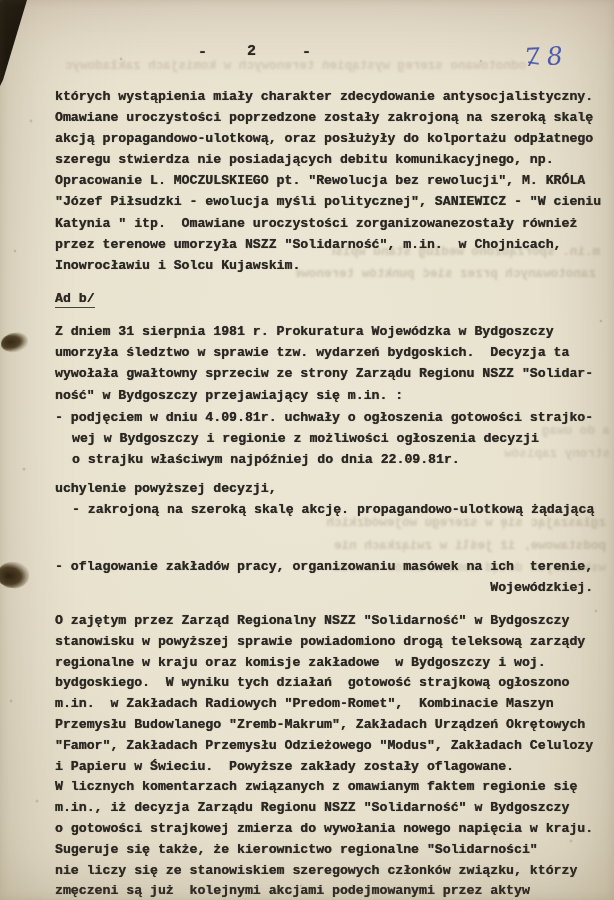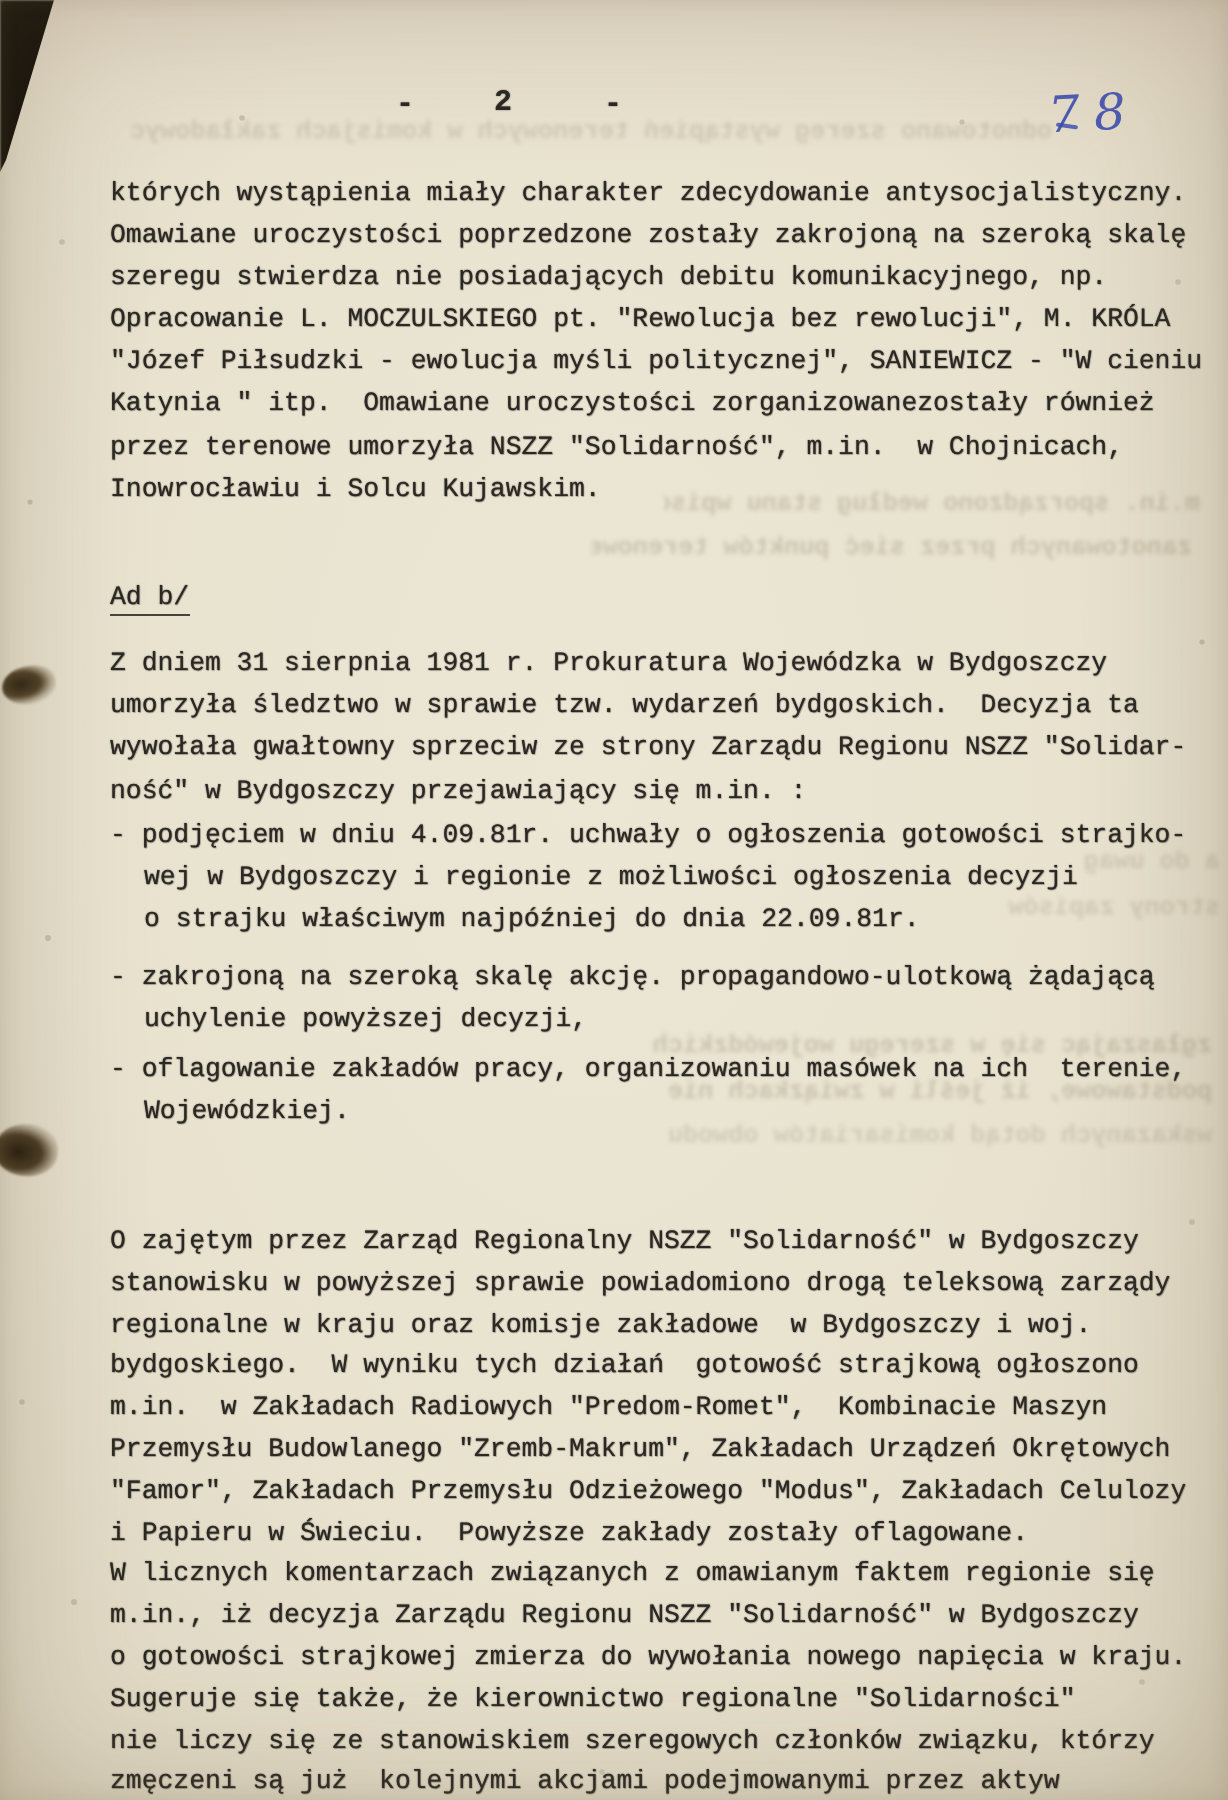--- a/index.html
+++ b/index.html
@@ -13,21 +13,21 @@
     background:
       linear-gradient(180deg, rgba(222,198,186,0.18) 0%, rgba(222,198,186,0) 10%),
       radial-gradient(ellipse at 48% 42%, #ece6d5 0%, #e8e2cf 55%, #ded6c1 88%, #d6cdb6 100%);
   }
   .page::after{
     content:"";position:absolute;inset:0;pointer-events:none;
     box-shadow: inset 0 0 70px rgba(110,95,65,0.28), inset 0 0 10px rgba(110,95,65,0.15);
   }
   .typed{
     position:absolute;left:55px;
-    font-weight:400;font-size:13.2px;color:#2b2823;
+    font-weight:700;font-size:13.2px;color:#2b2823;
     text-shadow:0 0 0.7px rgba(43,40,35,0.85), 0.4px 0.4px 0 rgba(43,40,35,0.22);
   }
   .line{white-space:pre;}
   .bullet .line:not(:first-child){padding-left:17px;}
   .heading .underlined{
     display:inline-block;border-bottom:1.6px solid rgba(43,40,35,0.85);
     padding-bottom:1px;
   }
   .pagenum{position:absolute;font-weight:700;color:#2b2823;
     text-shadow:0 0 0.7px rgba(43,40,35,0.85);}
@@ -107,20 +107,21 @@
   <span class="pagenum" style="left:198px;top:44px;font-size:15px;">-</span>
   <span class="pagenum" style="left:247px;top:43px;font-size:15px;">2</span>
   <span class="pagenum" style="left:302px;top:44px;font-size:15px;">-</span>
 
   <span class="handwritten">78</span>
   <span class="seven-bar"></span>
 
   <div class="typed" style="top:86px;line-height:21.1px;">
     <div class="line">których wystąpienia miały charakter zdecydowanie antysocjalistyczny.</div>
     <div class="line">Omawiane uroczystości poprzedzone zostały zakrojoną na szeroką skalę</div>
+    <div class="line">akcją propagandowo-ulotkową, oraz posłużyły do kolportażu odpłatnego</div>
     <div class="line">szeregu stwierdza nie posiadających debitu komunikacyjnego, np.</div>
     <div class="line">Opracowanie L. MOCZULSKIEGO pt. "Rewolucja bez rewolucji", M. KRÓLA</div>
     <div class="line">"Józef Piłsudzki - ewolucja myśli politycznej", SANIEWICZ - "W cieniu</div>
     <div class="line">Katynia " itp.  Omawiane uroczystości zorganizowanezostały również</div>
     <div class="line">przez terenowe umorzyła NSZZ "Solidarność", m.in.  w Chojnicach,</div>
     <div class="line">Inowrocławiu i Solcu Kujawskim.</div>
   </div>
 
   <div class="typed heading" style="top:291px;">
     <span class="underlined">Ad b/</span>
@@ -133,25 +134,25 @@
     <div class="line">ność" w Bydgoszczy przejawiający się m.in. :</div>
   </div>
 
   <div class="typed bullet" style="top:407px;line-height:21.2px;">
     <div class="line">- podjęciem w dniu 4.09.81r. uchwały o ogłoszenia gotowości strajko-</div>
     <div class="line">wej w Bydgoszczy i regionie z możliwości ogłoszenia decyzji</div>
     <div class="line">o strajku właściwym najpóźniej do dnia 22.09.81r.</div>
   </div>
 
   <div class="typed bullet" style="top:478px;line-height:21.2px;">
+    <div class="line">uchylenie powyższej decyzji,</div>
     <div class="line">- zakrojoną na szeroką skalę akcję. propagandowo-ulotkową żądającą</div>
-    <div class="line">uchylenie powyższej decyzji,</div>
   </div>
 
-  <div class="typed bullet" style="top:524px;line-height:21px;">
+  <div class="typed bullet" style="top:556px;line-height:21px;text-align:right;">
     <div class="line">- oflagowanie zakładów pracy, organizowaniu masówek na ich  terenie,</div>
     <div class="line">Wojewódzkiej.</div>
   </div>
 
   <div class="typed" style="top:587px;line-height:20.8px;margin-top:24px;">
     <div class="line">O zajętym przez Zarząd Regionalny NSZZ "Solidarność" w Bydgoszczy</div>
     <div class="line">stanowisku w powyższej sprawie powiadomiono drogą teleksową zarządy</div>
     <div class="line">regionalne w kraju oraz komisje zakładowe  w Bydgoszczy i woj.</div>
     <div class="line">bydgoskiego.  W wyniku tych działań  gotowość strajkową ogłoszono</div>
     <div class="line">m.in.  w Zakładach Radiowych "Predom-Romet",  Kombinacie Maszyn</div>

